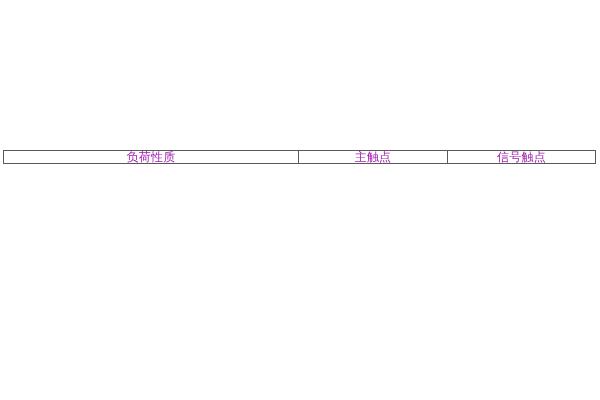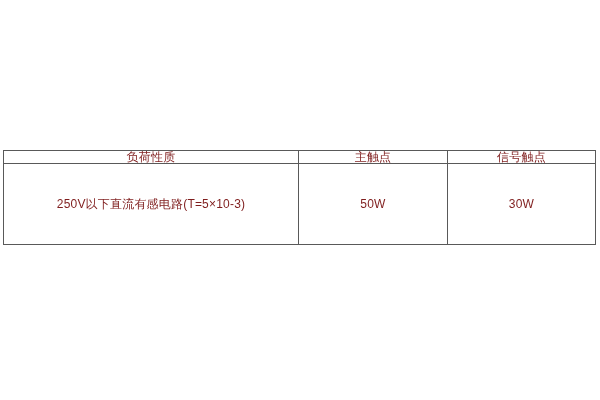--- a/index.html
+++ b/index.html
@@ -27,21 +27,21 @@
     height: 95px;
   }
   table.spec-table td,
   table.spec-table th {
     border: 1px solid #595959;
     background: #ffffff;
     text-align: center;
     vertical-align: middle;
     font-size: 12px;
     font-weight: normal;
-    color: #7f1d1d;
+    color: #a21caf;
     padding: 0;
     line-height: 1;
     letter-spacing: 0.2px;
   }
   col.col-load   { width: 295px; }
   col.col-main   { width: 149px; }
   col.col-signal { width: 148px; }
 </style>
 </head>
 <body>
@@ -54,20 +54,15 @@
       <col class="col-signal">
     </colgroup>
     <thead>
       <tr>
         <th>负荷性质</th>
         <th>主触点</th>
         <th>信号触点</th>
       </tr>
     </thead>
     <tbody>
-      <tr>
-        <td>250V以下直流有感电路(T=5×10-3)</td>
-        <td>50W</td>
-        <td>30W</td>
-      </tr>
     </tbody>
   </table>
 </div>
 
 </body></html>

